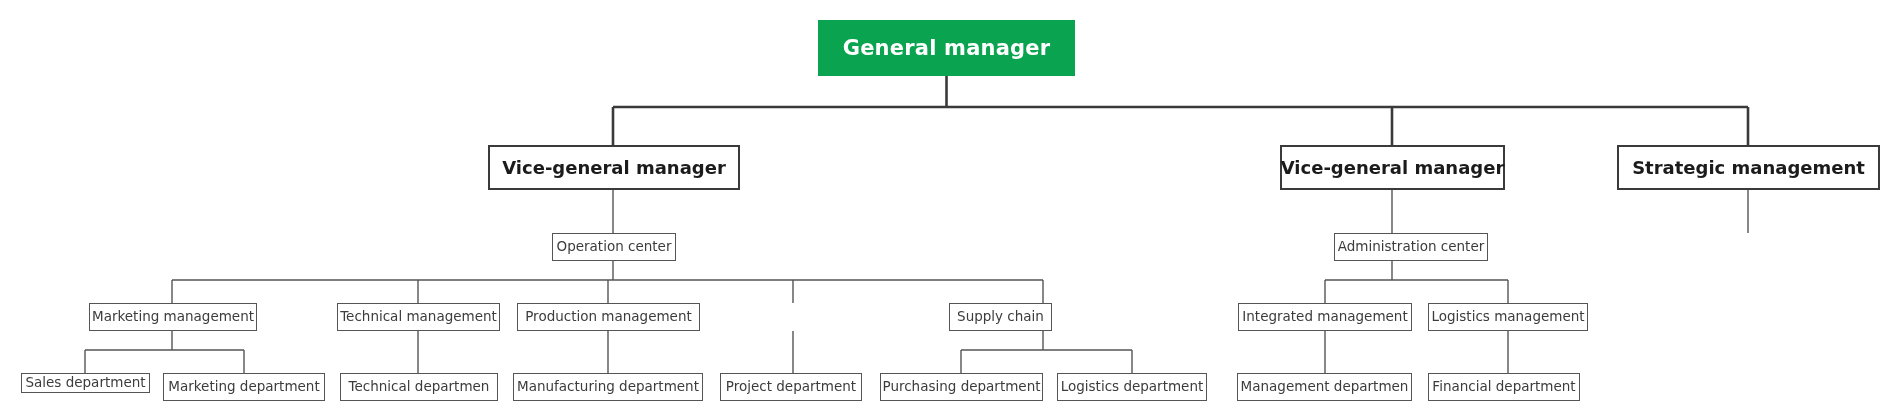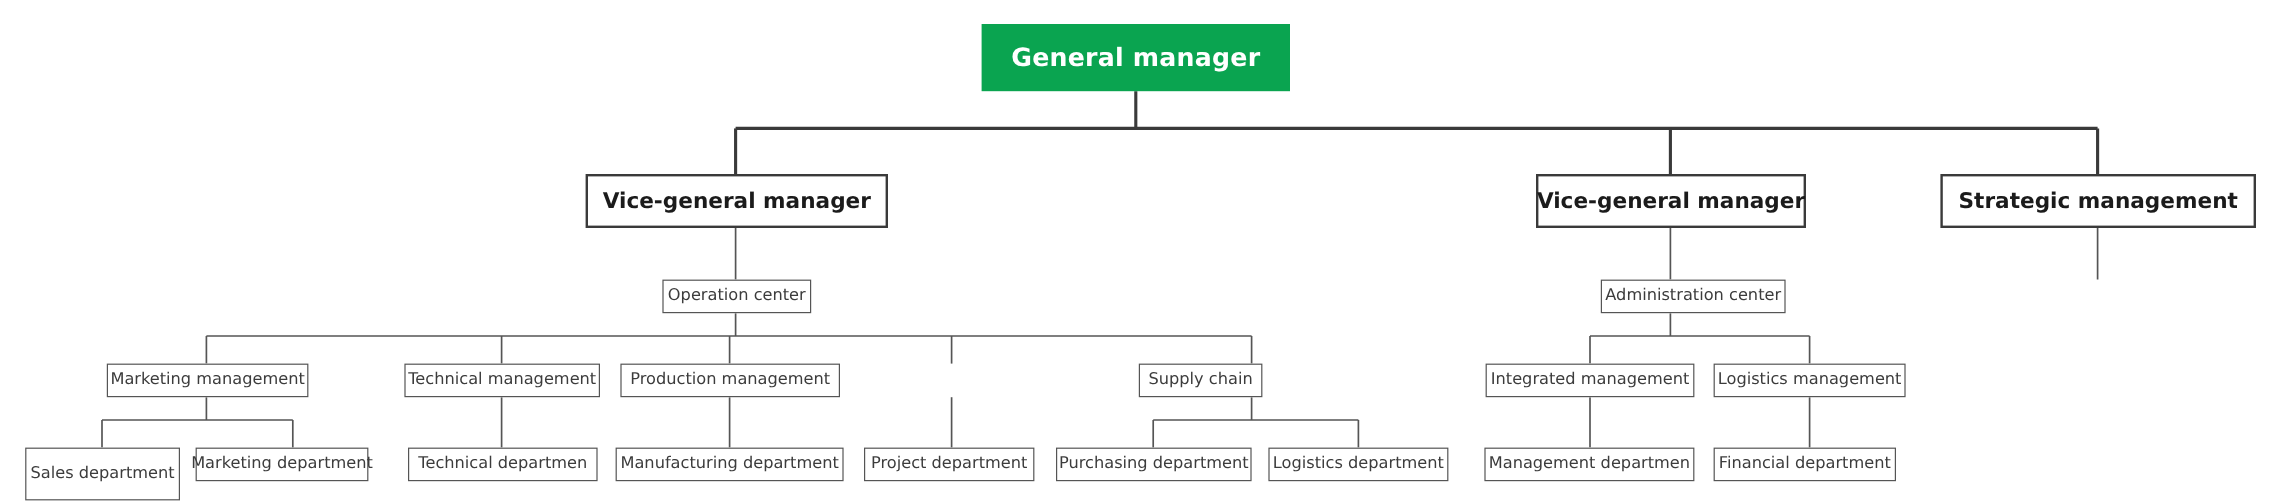--- a/index.html
+++ b/index.html
@@ -159,24 +159,24 @@
   <div class="node node-l3" style="left:949px; top:303px; width:103px; height:28px;">
     <span class="node-label">Supply chain</span>
   </div>
   <div class="node node-l3" style="left:1238px; top:303px; width:174px; height:28px;">
     <span class="node-label">Integrated management</span>
   </div>
   <div class="node node-l3" style="left:1428px; top:303px; width:160px; height:28px;">
     <span class="node-label">Logistics management</span>
   </div>
 
-  <div class="node node-l4" style="left:21px; top:373px; width:129px; height:44px;">
+  <div class="node node-l4" style="left:21px; top:373px; width:129px; height:20px;">
     <span class="node-label">Sales department</span>
   </div>
-  <div class="node node-l4" style="left:163px; top:373px; width:144px; height:28px;">
+  <div class="node node-l4" style="left:163px; top:373px; width:162px; height:28px;">
     <span class="node-label">Marketing department</span>
   </div>
   <div class="node node-l4" style="left:340px; top:373px; width:158px; height:28px;">
     <span class="node-label">Technical departmen</span>
   </div>
   <div class="node node-l4" style="left:513px; top:373px; width:190px; height:28px;">
     <span class="node-label">Manufacturing department</span>
   </div>
   <div class="node node-l4" style="left:720px; top:373px; width:142px; height:28px;">
     <span class="node-label">Project department</span>

